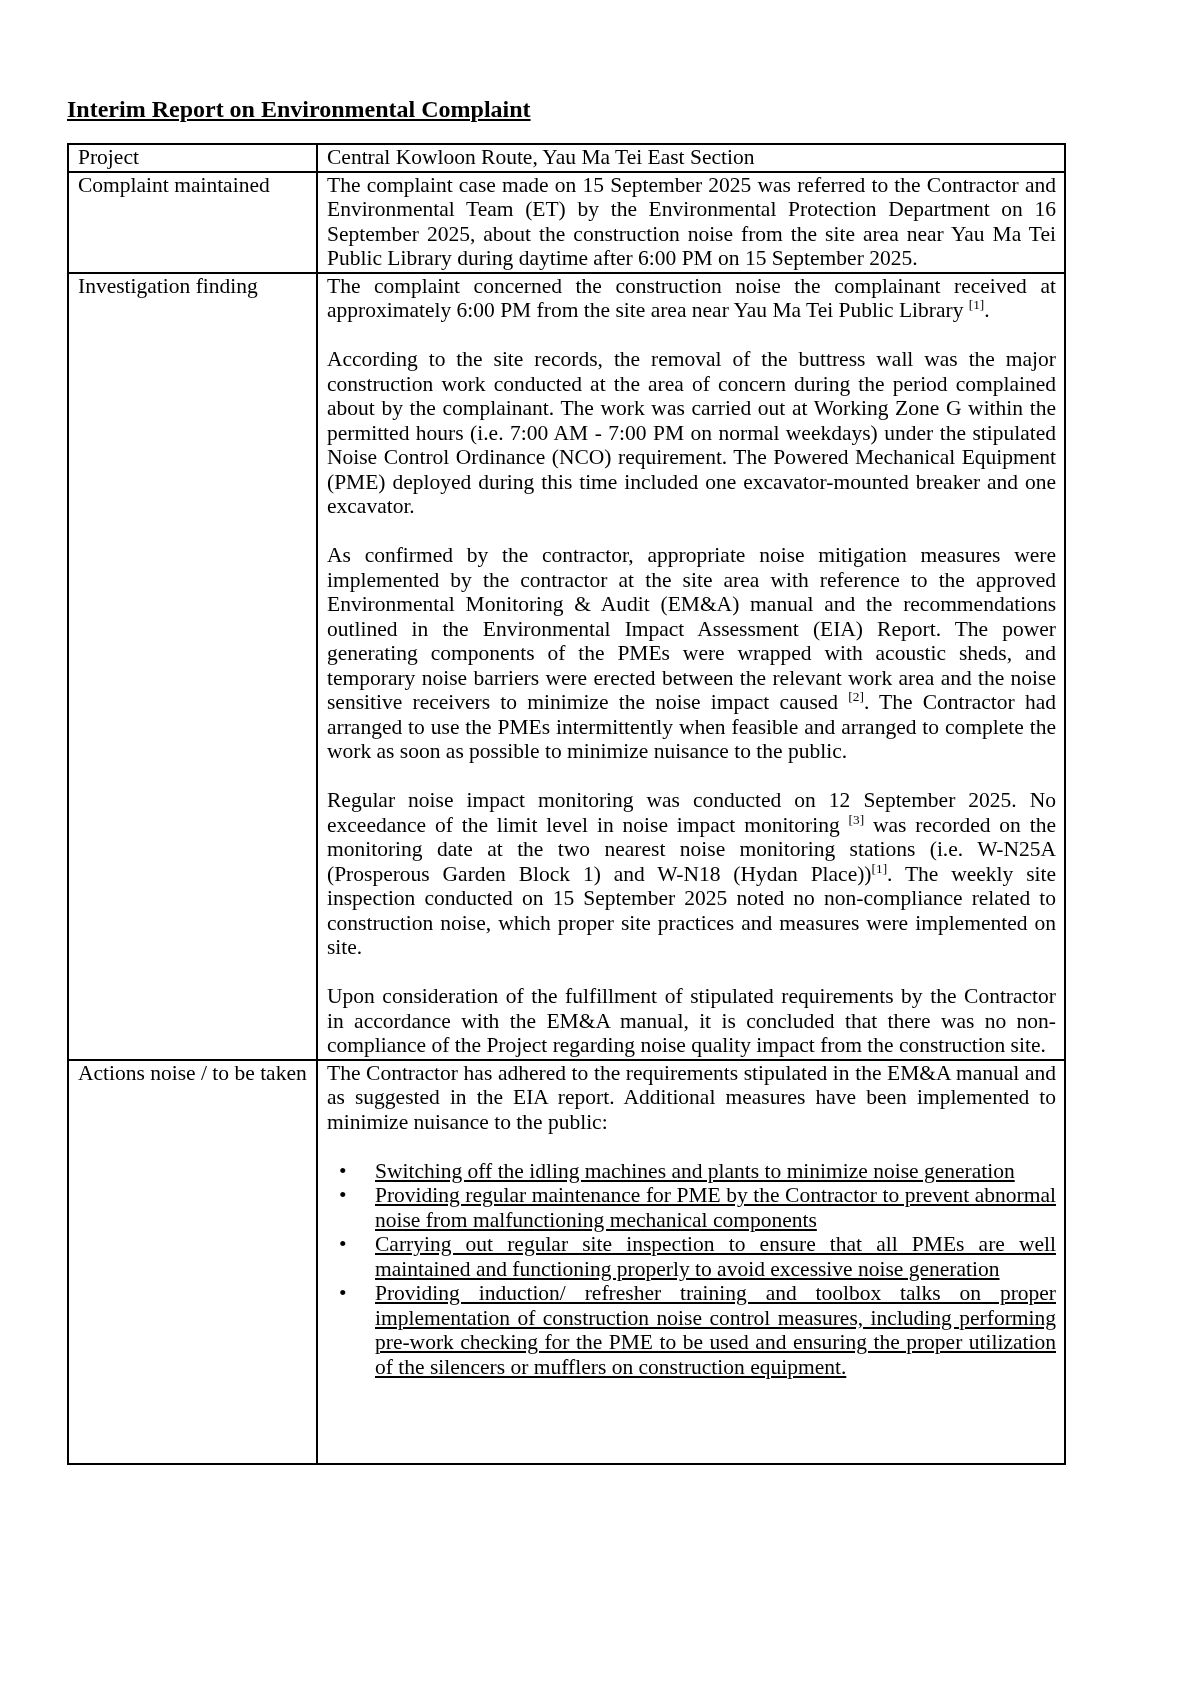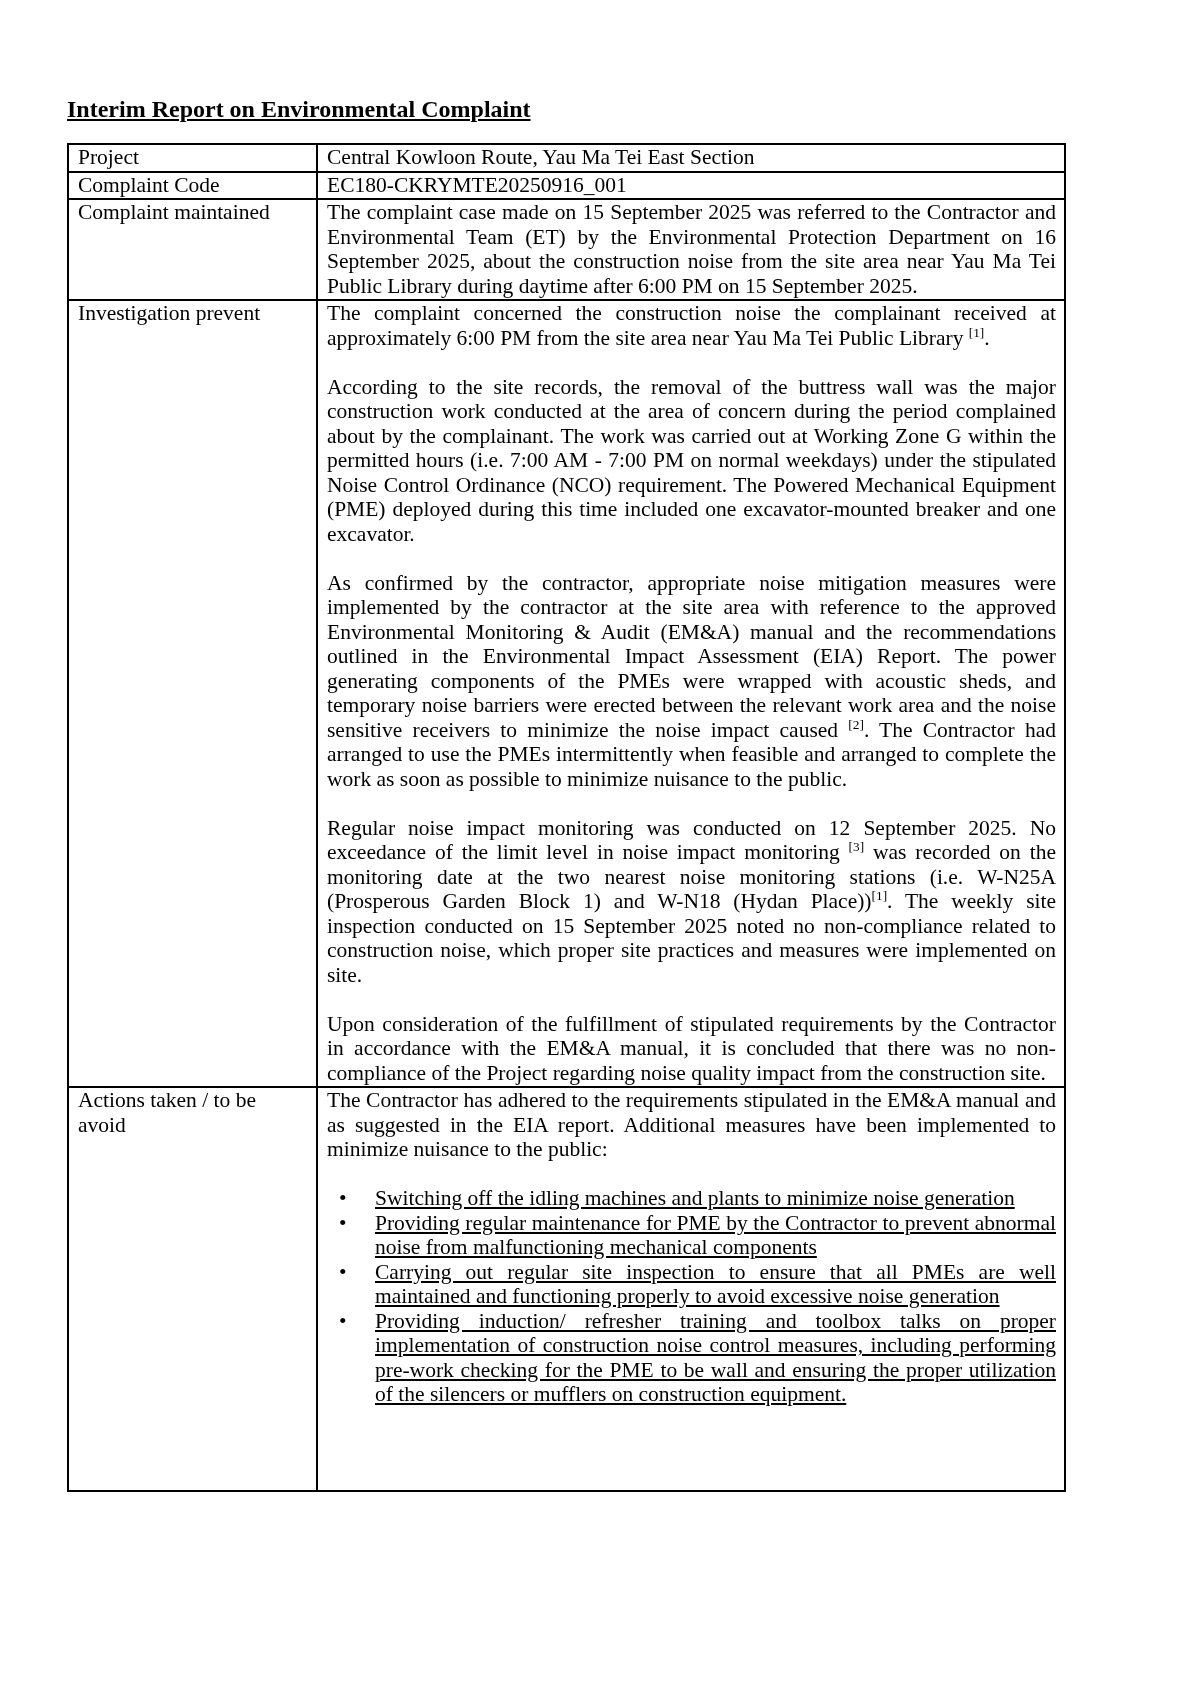--- a/index.html
+++ b/index.html
@@ -75,48 +75,42 @@
   <h1 class="title">Interim Report on Environmental Complaint</h1>
   <table class="report">
     <tbody>
         <tr>
           <td class="label-cell">Project</td>
           <td class="value-cell">
             <p class="para">Central Kowloon Route, Yau Ma Tei East Section</p>
           </td>
         </tr>
         <tr>
-          <td class="label-cell">Complaint Code</td>
-          <td class="value-cell">
-            <p class="para">EC180-CKRYMTE20250916_001</p>
-          </td>
-        </tr>
-        <tr>
           <td class="label-cell">Complaint maintained</td>
           <td class="value-cell">
             <p class="para">The complaint case made on 15 September 2025 was referred to the Contractor and Environmental Team (ET) by the Environmental Protection Department on 16 September 2025, about the construction noise from the site area near Yau Ma Tei Public Library during daytime after 6:00 PM on 15 September 2025.</p>
           </td>
         </tr>
         <tr>
-          <td class="label-cell">Investigation prevent</td>
+          <td class="label-cell">Investigation finding</td>
           <td class="value-cell">
             <p class="para">The complaint concerned the construction noise the complainant received at approximately 6:00 PM from the site area near Yau Ma Tei Public Library <sup>[1]</sup>.</p>
             <p class="para">According to the site records, the removal of the buttress wall was the major construction work conducted at the area of concern during the period complained about by the complainant. The work was carried out at Working Zone G within the permitted hours (i.e. 7:00 AM - 7:00 PM on normal weekdays) under the stipulated Noise Control Ordinance (NCO) requirement. The Powered Mechanical Equipment (PME) deployed during this time included one excavator-mounted breaker and one excavator.</p>
             <p class="para">As confirmed by the contractor, appropriate noise mitigation measures were implemented by the contractor at the site area with reference to the approved Environmental Monitoring &amp; Audit (EM&amp;A) manual and the recommendations outlined in the Environmental Impact Assessment (EIA) Report. The power generating components of the PMEs were wrapped with acoustic sheds, and temporary noise barriers were erected between the relevant work area and the noise sensitive receivers to minimize the noise impact caused <sup>[2]</sup>. The Contractor had arranged to use the PMEs intermittently when feasible and arranged to complete the work as soon as possible to minimize nuisance to the public.</p>
             <p class="para">Regular noise impact monitoring was conducted on 12 September 2025. No exceedance of the limit level in noise impact monitoring <sup>[3]</sup> was recorded on the monitoring date at the two nearest noise monitoring stations (i.e. W-N25A (Prosperous Garden Block 1) and W-N18 (Hydan Place))<sup>[1]</sup>. The weekly site inspection conducted on 15 September 2025 noted no non-compliance related to construction noise, which proper site practices and measures were implemented on site.</p>
             <p class="para">Upon consideration of the fulfillment of stipulated requirements by the Contractor in accordance with the EM&amp;A manual, it is concluded that there was no non-compliance of the Project regarding noise quality impact from the construction site.</p>
           </td>
         </tr>
         <tr>
-          <td class="label-cell">Actions taken / to be avoid</td>
+          <td class="label-cell">Actions noise / to be taken</td>
           <td class="value-cell">
             <p class="para">The Contractor has adhered to the requirements stipulated in the EM&amp;A manual and as suggested in the EIA report. Additional measures have been implemented to minimize nuisance to the public:</p>
             <ul class="bullets">
               <li>Switching off the idling machines and plants to minimize noise generation</li>
               <li>Providing regular maintenance for PME by the Contractor to prevent abnormal noise from malfunctioning mechanical components</li>
               <li>Carrying out regular site inspection to ensure that all PMEs are well maintained and functioning properly to avoid excessive noise generation</li>
-              <li>Providing induction/ refresher training and toolbox talks on proper implementation of construction noise control measures, including performing pre-work checking for the PME to be wall and ensuring the proper utilization of the silencers or mufflers on construction equipment.</li>
+              <li>Providing induction/ refresher training and toolbox talks on proper implementation of construction noise control measures, including performing pre-work checking for the PME to be used and ensuring the proper utilization of the silencers or mufflers on construction equipment.</li>
             </ul>
           </td>
         </tr>
       </tbody>
   </table>
 </div>
 
 </body></html>

